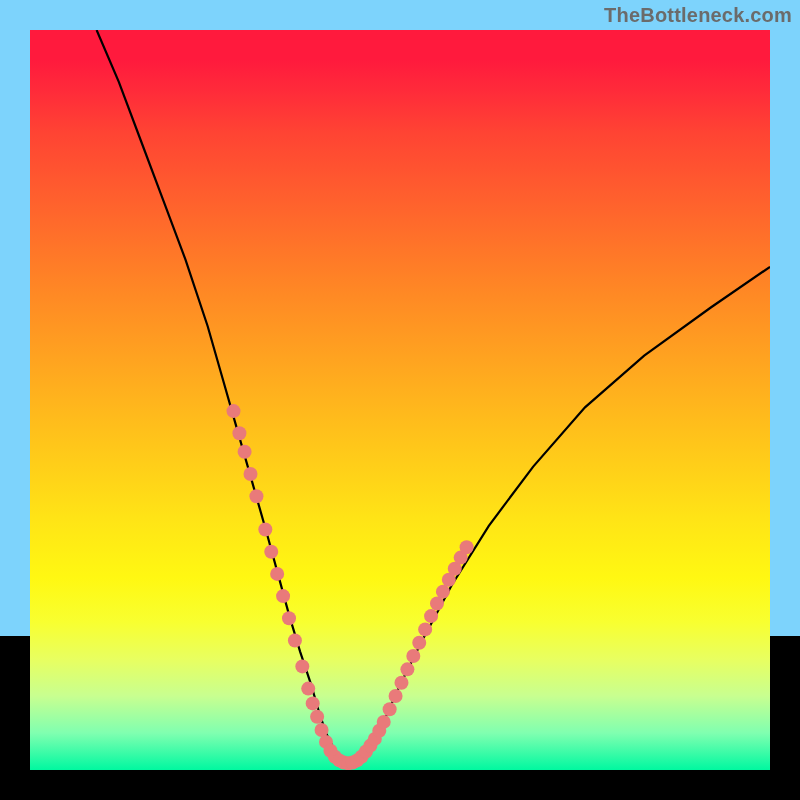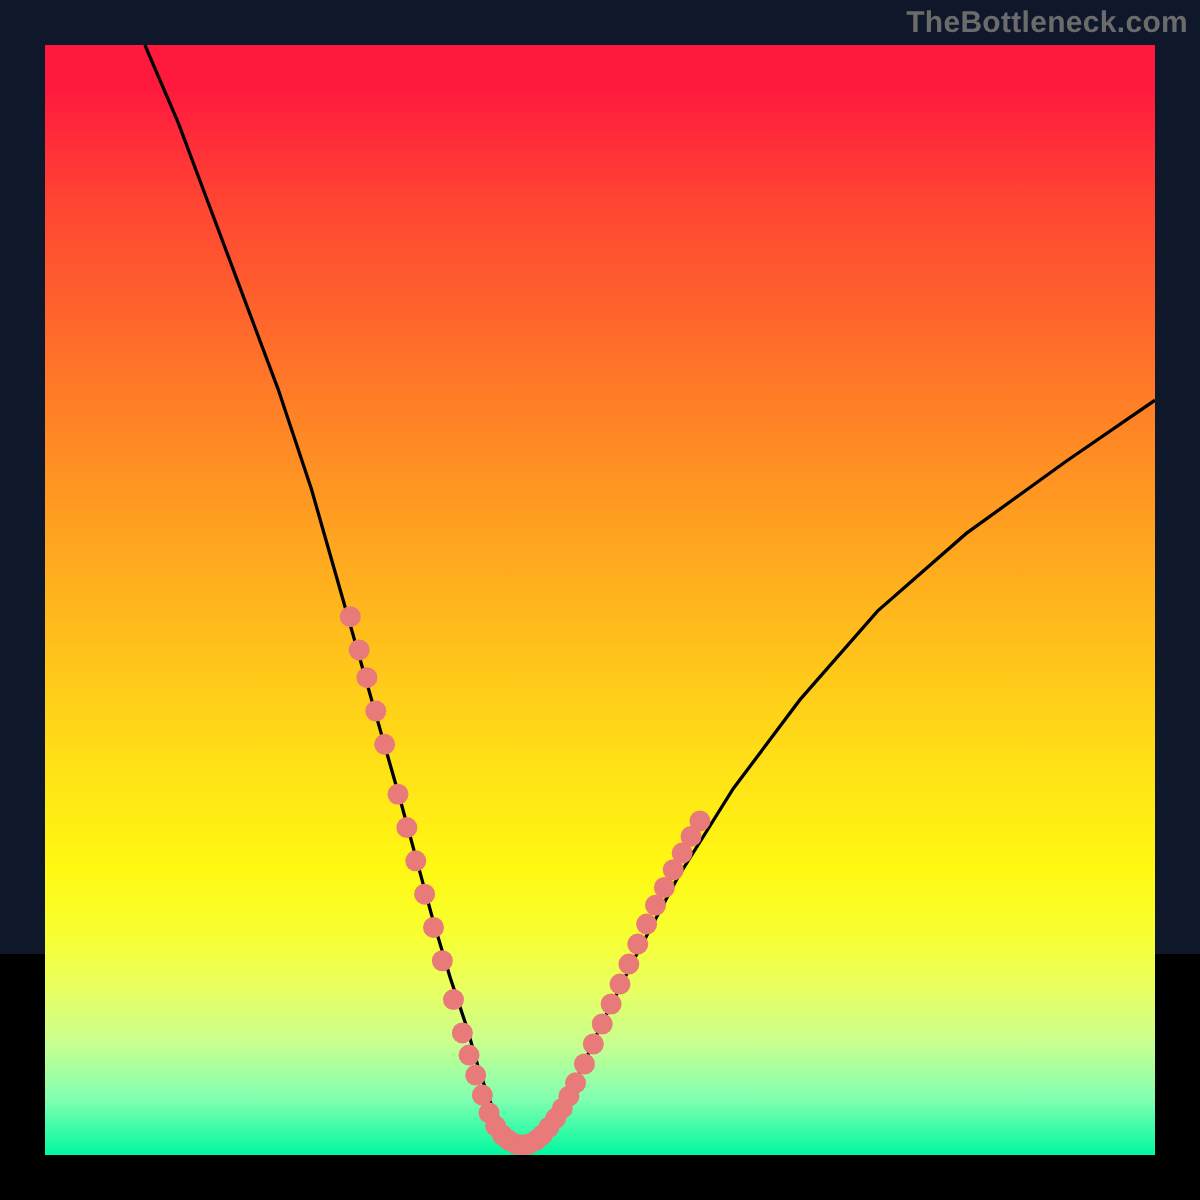--- a/index.html
+++ b/index.html
@@ -9,21 +9,21 @@
     height: 800px;
     background: #000;
     overflow: hidden;
   }
   .frame {
     position: absolute;
     left: 0;
     top: 0;
     width: 800px;
     height: 636px;
-    background: #0f172a;
+    background: #7dd3fc;
   }
   .plot {
     position: absolute;
     left: 30px;
     top: 30px;
     width: 740px;
     height: 740px;
     background: linear-gradient(to bottom,
       #ff1a3d 0%,
       #ff1a3d 4%,

